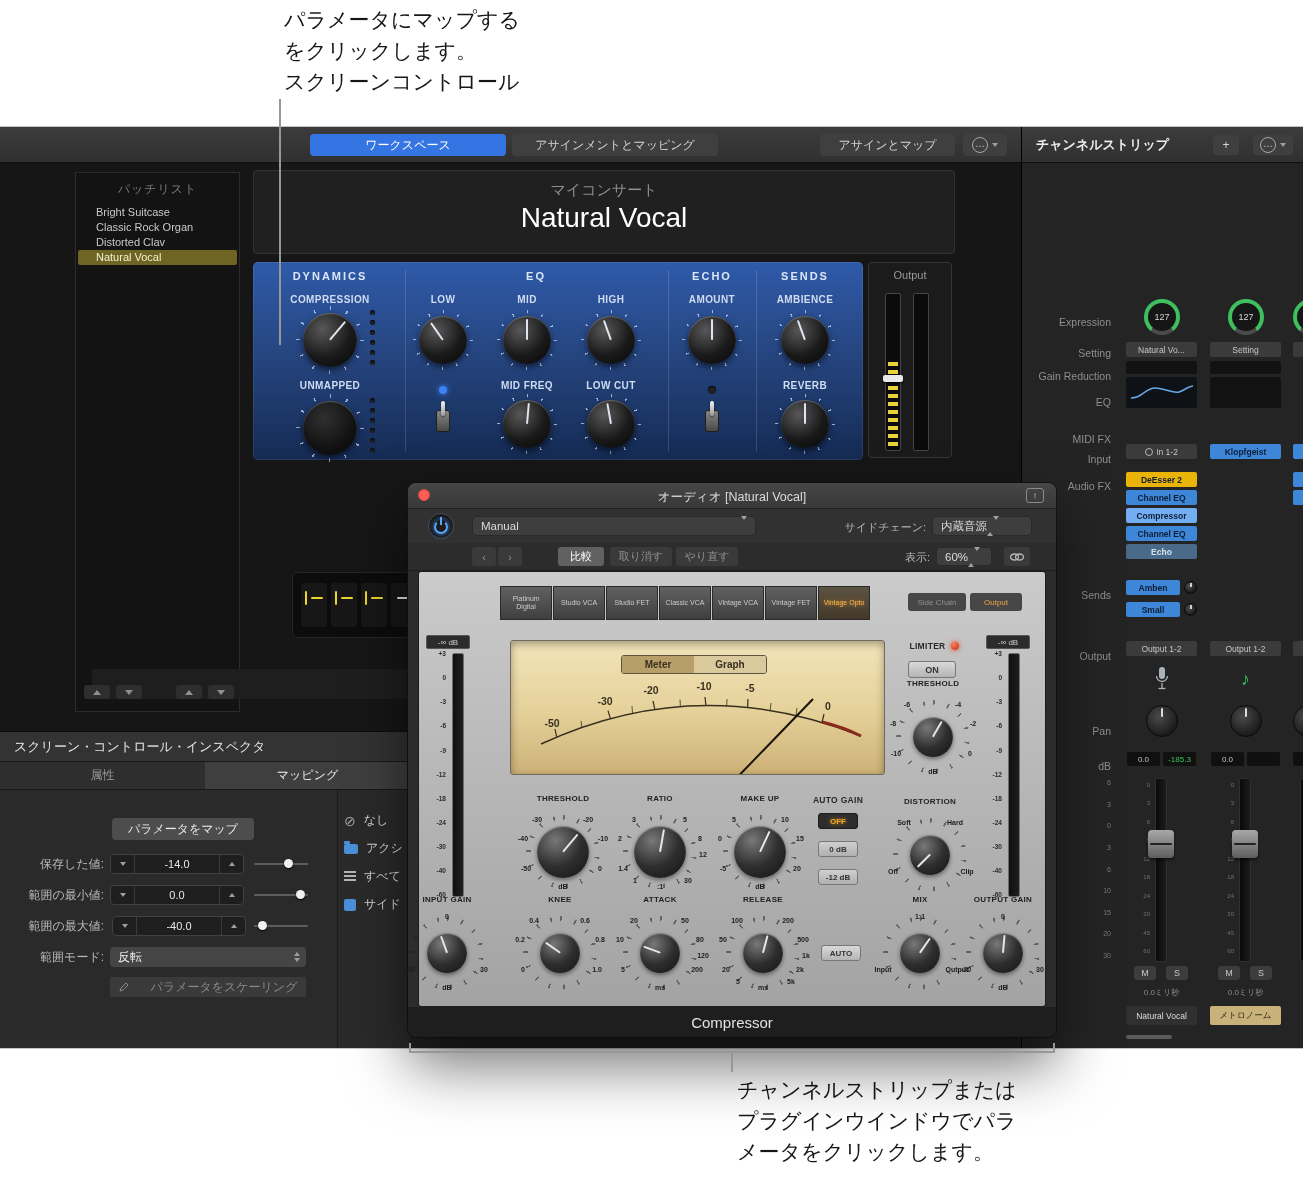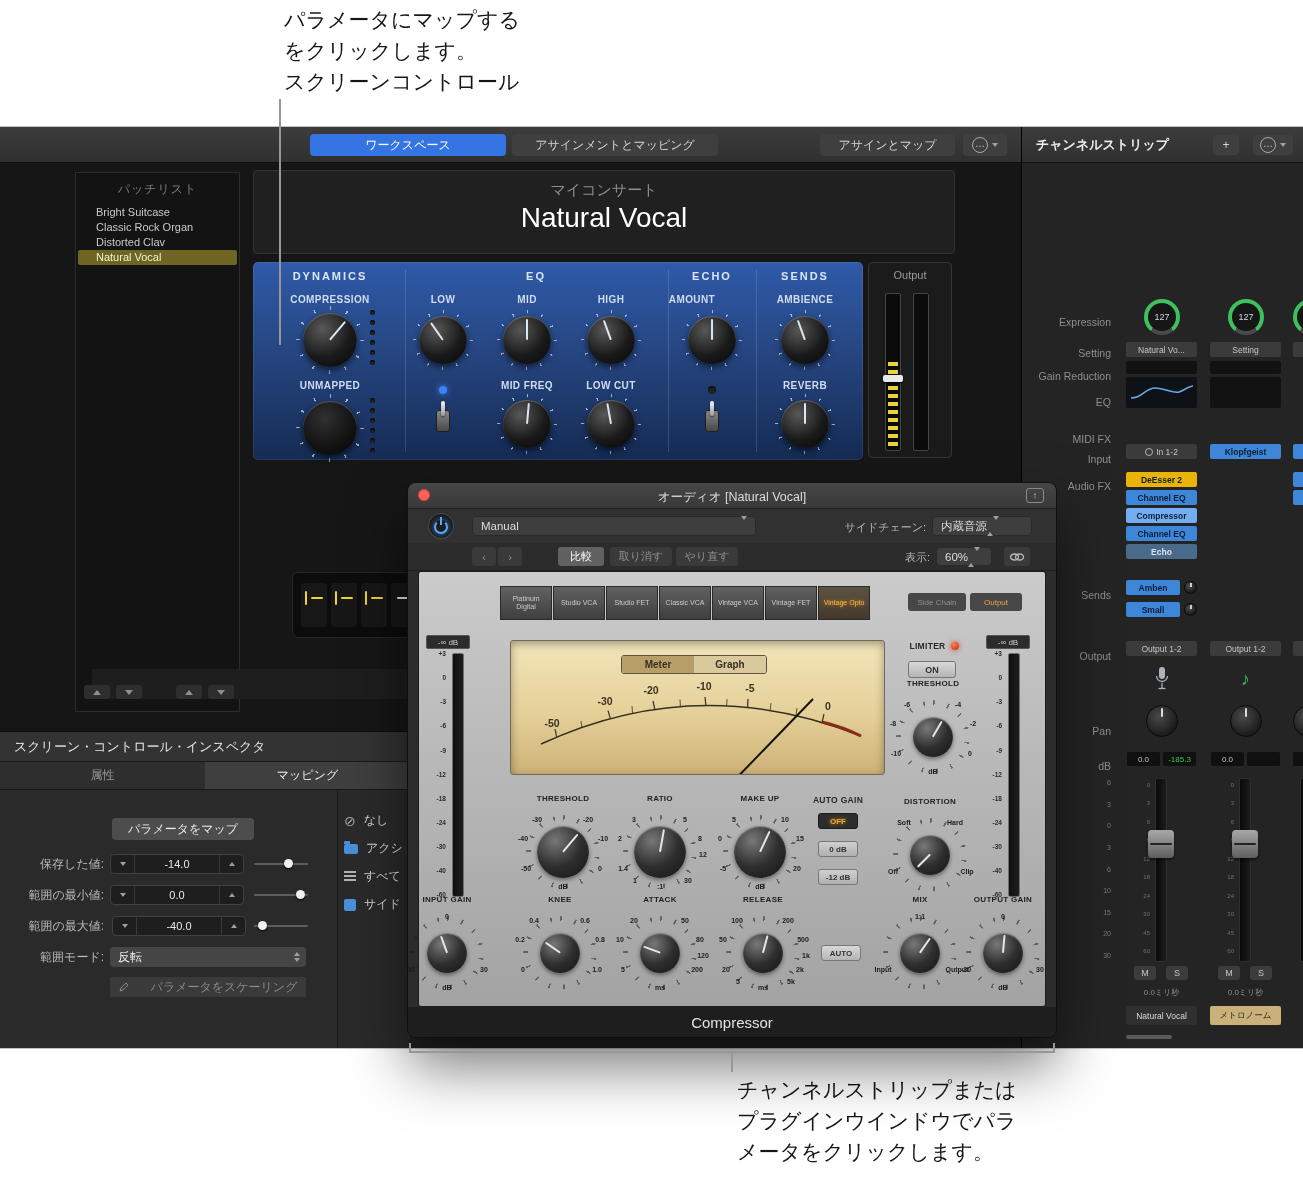--- a/index.html
+++ b/index.html
@@ -264,21 +264,21 @@
       <div class="bk" style="left:250px;top:138px;width:48px;height:48px">
           <div class="ptr" style="transform:rotate(5deg)"></div>
         </div>
       <div class="bl" style="left:318px;top:118px;width:80px">LOW CUT</div>
       <div class="btick" style="left:328px;top:132px;width:60px;height:60px"></div>
       <div class="bk" style="left:334px;top:138px;width:48px;height:48px">
           <div class="ptr" style="transform:rotate(-10deg)"></div>
         </div>
 
       <div class="sect" style="left:409px;top:8px;width:100px">ECHO</div>
-      <div class="bl" style="left:399px;top:32px;width:80px">AMOUNT</div>
+      <div class="bl" style="left:419px;top:32px;width:80px">AMOUNT</div>
       <div class="btick" style="left:429px;top:48px;width:60px;height:60px"></div>
       <div class="bk" style="left:435px;top:54px;width:48px;height:48px">
           <div class="ptr" style="transform:rotate(0deg)"></div>
         </div>
       <div class="led" style="left:455px;top:124px;width:8px;height:8px"></div>
       <div class="toggle" style="left:452px;top:148px"></div>
 
       <div class="sect" style="left:502px;top:8px;width:100px">SENDS</div>
       <div class="bl" style="left:512px;top:32px;width:80px">AMBIENCE</div>
       <div class="btick" style="left:522px;top:48px;width:60px;height:60px"></div>

